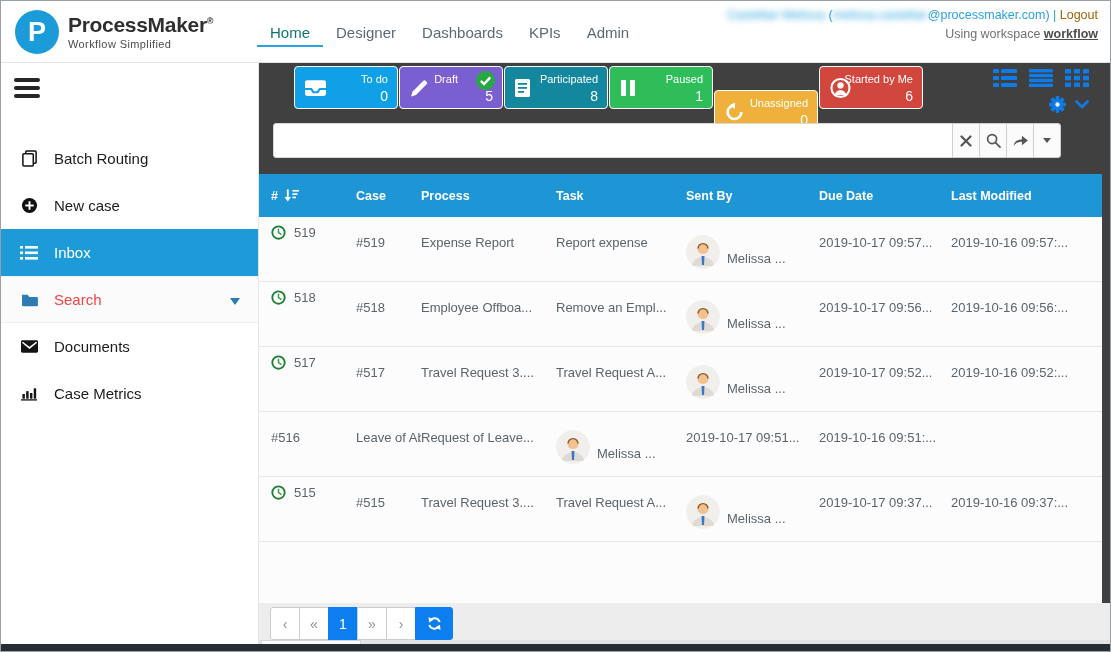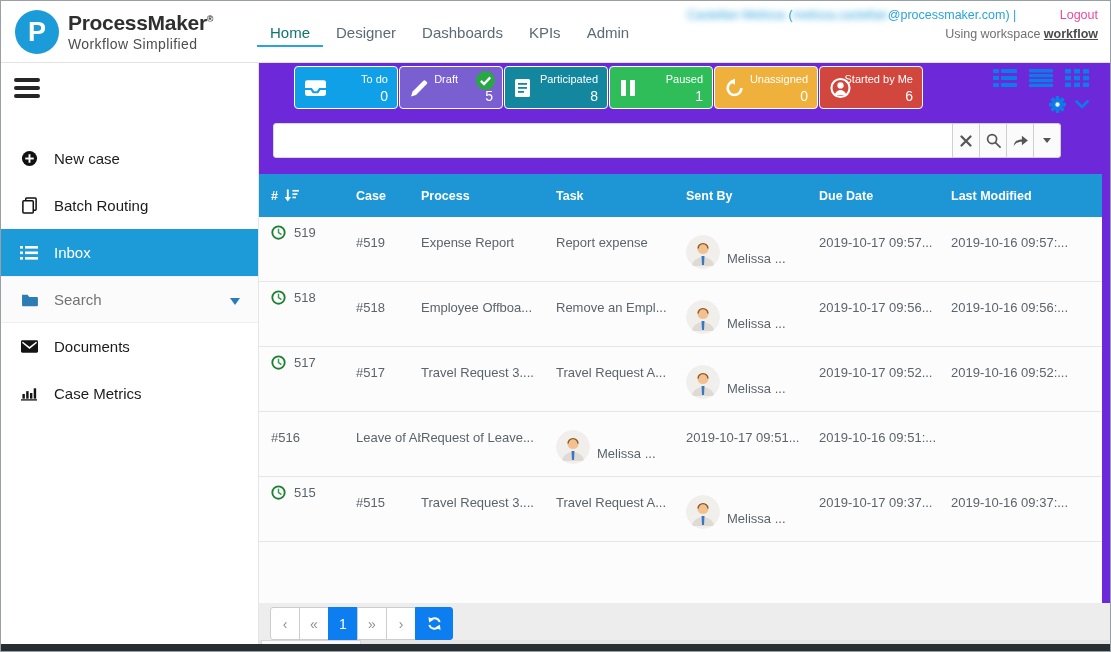--- a/index.html
+++ b/index.html
@@ -6,58 +6,58 @@
   * { margin:0; padding:0; box-sizing:border-box; }
   body { font-family:"Liberation Sans", sans-serif; background:#fff; }
   .page { position:relative; width:1111px; height:652px; border:1px solid #98a0a6; overflow:hidden; background:#fff; }
 
   
   .topbar { position:absolute; top:0; left:0; width:100%; height:62px; background:#fff; border-bottom:1px solid #e3e3e3; }
   .logo-area { position:absolute; left:14px; top:9px; display:flex; align-items:center; }
   .brand { margin-left:9px; }
   .brand-name { font-size:21px; font-weight:bold; color:#2f2f2f; letter-spacing:-0.3px; line-height:1.05; }
   .brand-name sup { font-size:9px; }
-  .brand-tagline { font-size:14px; color:#4d4d4d; letter-spacing:0.4px; margin-top:1px; }
+  .brand-tagline { font-size:11px; color:#4d4d4d; letter-spacing:0.4px; margin-top:1px; }
   .main-nav { position:absolute; left:256px; top:0; height:62px; display:flex; align-items:center; }
   .nav-item { padding:6px 13px; font-size:15px; color:#5c6a75; cursor:pointer; }
   .nav-item.active { color:#0f766e; border-bottom:2px solid #29a4dd; padding-bottom:4px; }
   .user-area { position:absolute; right:12px; top:5px; text-align:right; font-size:12.5px; line-height:1.55; }
   .user-line { color:#2aa3dc; }
   .user-line .blurred { filter:blur(3px); }
-  .user-line a { color:#ec4899; text-decoration:none;margin-left:40px; }
+  .user-line a { color:#a16207; text-decoration:none; }
   .workspace-line { color:#707070; }
   .workspace-line b { color:#4c4c4c; text-decoration:underline; }
 
   
   .sidebar { position:absolute; left:0; top:62px; width:258px; bottom:7px; background:#fff; border-right:1px solid #e6e6e6; }
   .hamburger { position:absolute; top:15px; left:13px; width:26px; cursor:pointer; }
   .hamburger span { display:block; height:4px; background:#262626; border-radius:2px; margin-bottom:4px; }
   .side-menu { position:absolute; top:72px; left:0; right:0; list-style:none; }
   .side-item { height:47px; display:flex; align-items:center; gap:15px; padding:0 18px; font-size:15px; color:#1b1b1b; cursor:pointer; }
   .side-item .si-icon { width:20px; display:flex; justify-content:center; }
   .side-item.active { background:#1d9ad8; color:#fff; }
-  .side-item.search { color:#737373; background:#fbfbfb; border-top:1px solid #f0f0f0; border-bottom:1px solid #f0f0f0; }
+  .side-item.search { color:#ef4444; background:#fbfbfb; border-top:1px solid #f0f0f0; border-bottom:1px solid #f0f0f0; }
   .side-caret { margin-left:auto; }
 
   
-  .content { position:absolute; left:258px; top:62px; right:0; bottom:7px; background:#6d28d9; overflow:hidden; }
+  .content { position:absolute; left:258px; top:62px; right:0; bottom:7px; background:#404040; overflow:hidden; }
 
   
   .cards-row { position:absolute; top:3px; left:35px; display:flex; gap:1px; }
   .card { position:relative; width:104px; height:43px; border-radius:4px; border:1px solid #fff; color:#fff; cursor:pointer; }
   .card .card-icon { position:absolute; left:10px; top:50%; transform:translateY(-50%); display:flex; }
   .card .card-label { position:absolute; top:6px; right:9px; font-size:11px; }
   .card .card-count { position:absolute; bottom:4px; right:9px; font-size:14px; }
   .card .card-badge { position:absolute; top:4px; right:7px; display:flex; }
   .card.c-draft .card-label { right:44px; }
   .c-todo { background:#0fa0e8; --c:#0fa0e8; }
   .c-draft { background:#7a5fd0; --c:#7a5fd0; }
   .c-participated { background:#12879d; --c:#12879d; }
   .c-paused { background:#2ebd59; --c:#2ebd59; }
-  .c-unassigned { background:#f0b13c; --c:#f0b13c; }
+  .c-unassigned { background:#f0b13c;margin-top:24px; --c:#f0b13c; }
   .c-started { background:#d2473d; --c:#d2473d; }
 
   
   .view-toggles { position:absolute; top:6px; right:21px; display:flex; gap:12px; }
   .view-toggles .vt { cursor:pointer; display:flex; }
   .gear-row { position:absolute; top:33px; right:21px; display:flex; gap:9px; align-items:center; }
   .gear-row > span { cursor:pointer; display:flex; }
 
   
   .search-row { position:absolute; top:60px; left:14px; display:flex; }
@@ -134,35 +134,35 @@
   <aside class="sidebar">
     <div class="hamburger">
         <span></span>
         <span></span>
         <span></span>
       </div>
     <ul class="side-menu">
       <li class="side-item">
         <span class="si-icon">
           <svg width="17" height="17" viewBox="0 0 18 18">
-              <circle cx="9" cy="9" r="8" fill="#111"></circle>
-              <rect x="8" y="4.5" width="2" height="9" fill="#fff"></rect>
-              <rect x="4.5" y="8" width="9" height="2" fill="#fff"></rect>
-            </svg>
-        </span>
-        <span>New case</span>
+              <rect x="5" y="1" width="11" height="13" rx="1" fill="#fff" stroke="#111" stroke-width="1.6"></rect>
+              <rect x="2" y="4" width="11" height="13" rx="1" fill="#fff" stroke="#111" stroke-width="1.6"></rect>
+            </svg>
+        </span>
+        <span>Batch Routing</span>
       </li>
       <li class="side-item">
         <span class="si-icon">
           <svg width="17" height="17" viewBox="0 0 18 18">
-              <rect x="5" y="1" width="11" height="13" rx="1" fill="#fff" stroke="#111" stroke-width="1.6"></rect>
-              <rect x="2" y="4" width="11" height="13" rx="1" fill="#fff" stroke="#111" stroke-width="1.6"></rect>
-            </svg>
-        </span>
-        <span>Batch Routing</span>
+              <circle cx="9" cy="9" r="8" fill="#111"></circle>
+              <rect x="8" y="4.5" width="2" height="9" fill="#fff"></rect>
+              <rect x="4.5" y="8" width="9" height="2" fill="#fff"></rect>
+            </svg>
+        </span>
+        <span>New case</span>
       </li>
       <li class="side-item active">
         <span class="si-icon">
           <svg width="18" height="14" viewBox="0 0 18 14">
               <g fill="#fff">
                 <rect width="3" height="2.6"></rect>
                 <rect x="5" width="13" height="2.6"></rect>
                 <rect y="5.5" width="3" height="2.6"></rect>
                 <rect x="5" y="5.5" width="13" height="2.6"></rect>
                 <rect y="11" width="3" height="2.6"></rect>

